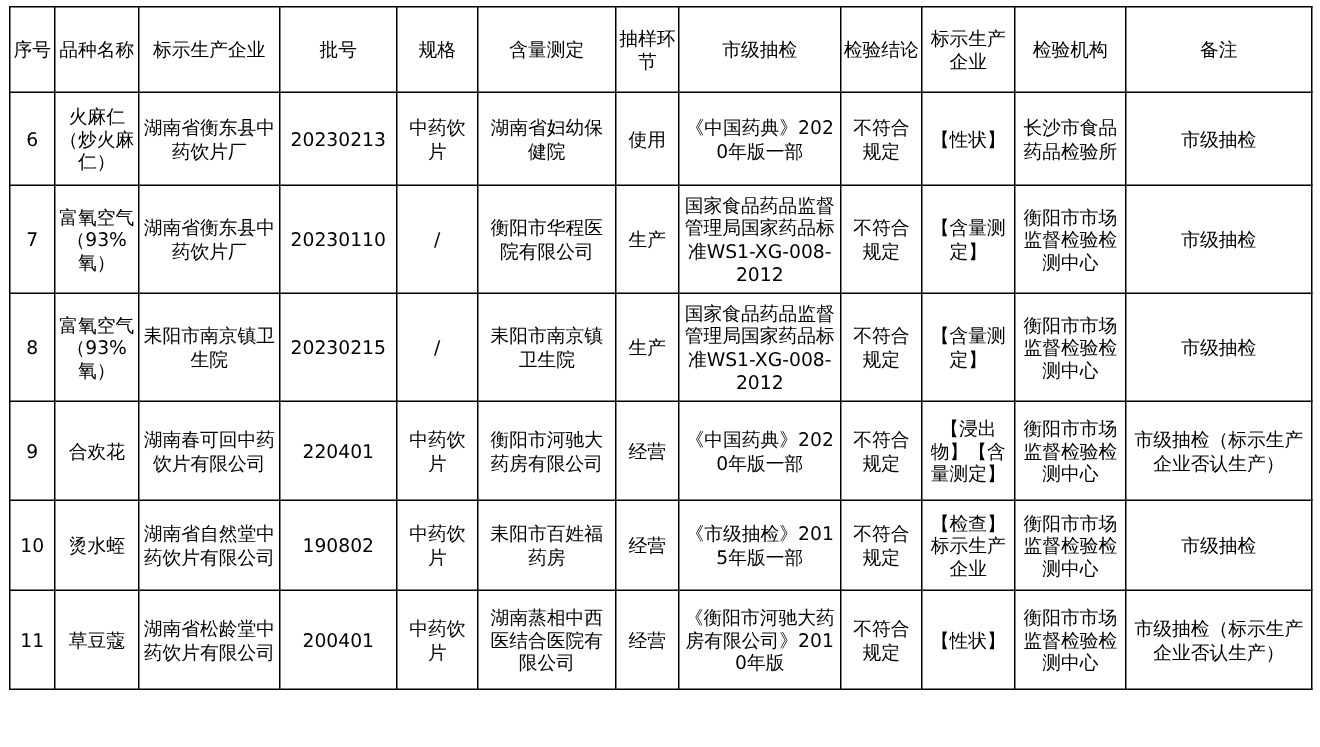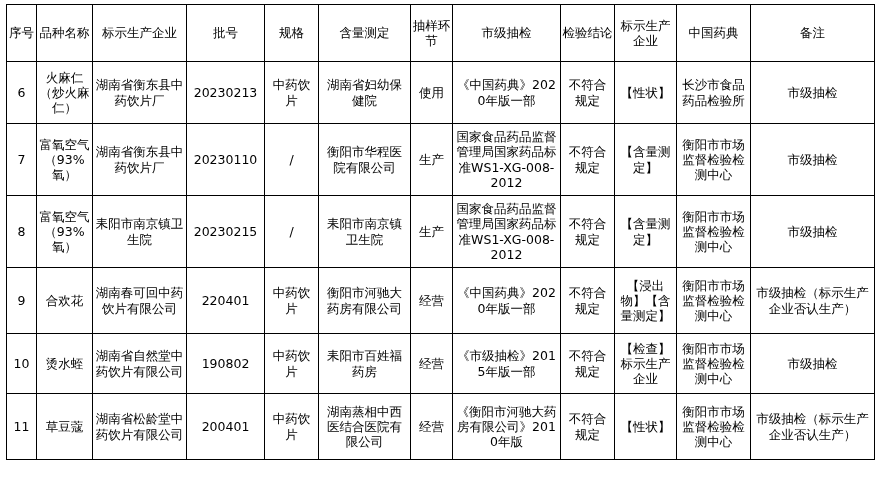--- a/index.html
+++ b/index.html
@@ -94,21 +94,21 @@
         <th>序号</th>
         <th>品种名称</th>
         <th>标示生产企业</th>
         <th>批号</th>
         <th>规格</th>
         <th>含量测定</th>
         <th>抽样环节</th>
         <th>市级抽检</th>
         <th>检验结论</th>
         <th>标示生产企业</th>
-        <th>中国药典</th>
+        <th>检验机构</th>
         <th>备注</th>
       </tr>
     </thead>
     <tbody>
       <tr class="row-h1">
         <td class="cell-seq">6</td>
         <td>火麻仁（炒火麻仁）</td>
         <td>湖南省衡东县中药饮片厂</td>
         <td>20230213</td>
         <td>中药饮片</td>

